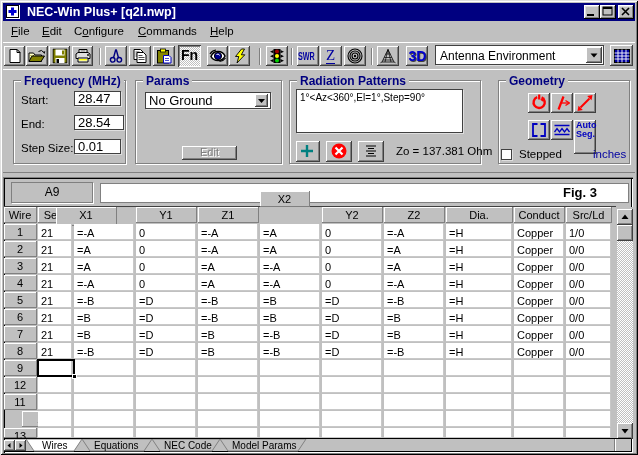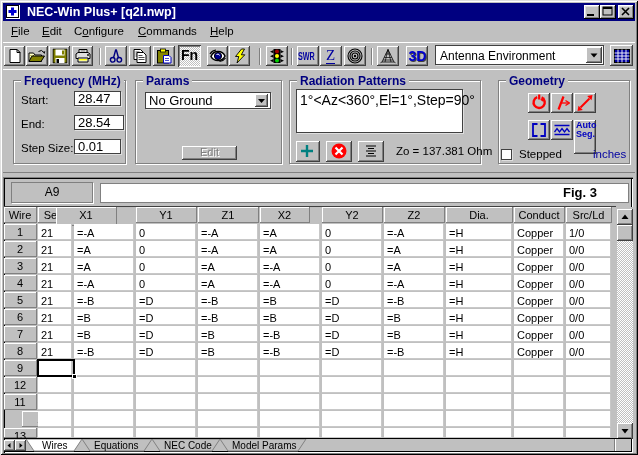--- a/index.html
+++ b/index.html
@@ -225,21 +225,21 @@
     <svg width="13" height="13" style="position:absolute">
       <path d="M3 5 h7 l-3.5 4 z" fill="#000"></path>
     </svg>
   </div>
 <div class="btn" style="left:182px;top:146px;width:55px;height:14px;text-align:center"><span style="color:#808080;text-shadow:1px 1px 0 #fff;font-size:11px;line-height:13px">Edit</span></div>
 
 <div class="gb" style="left:289px;top:80px;width:192px;height:84px">
   <div class="gbl">Radiation Patterns</div>
 </div>
 <div class="abs" style="left:296px;top:89px;width:167px;height:44px;background:#fff;border:1px solid #404040;box-shadow:1px 1px 0 #dfdfdf"></div>
-<div class="abs" style="left:300px;top:92px;font-size:14px">1°&lt;Az&lt;360°,El=1°,Step=90°</div>
+<div class="abs" style="left:300px;top:92px;font-size:10px">1°&lt;Az&lt;360°,El=1°,Step=90°</div>
 <div class="btn" style="left:296px;top:141px;width:24px;height:21px">
     <svg width="24" height="21" style="position:absolute">
       <path d="M11 4 v12 M5 10 h12" stroke="#008080" stroke-width="2.4"></path>
     </svg>
   </div>
 <div class="btn" style="left:326px;top:141px;width:26px;height:21px">
     <svg width="26" height="21" style="position:absolute">
       <circle cx="13" cy="10" r="7.5" fill="#ff0000"></circle>
       <path d="M9.5 6.5 L16.5 13.5 M16.5 6.5 L9.5 13.5" stroke="#fff" stroke-width="2.2"></path>
     </svg>
@@ -299,21 +299,21 @@
 <div class="abs" style="left:11px;top:182px;width:82px;height:21px;background:#c0c0c0;border:1px solid #808080;box-shadow:1px 1px 0 #fff;text-align:center;line-height:19px;font-size:12px">A9</div>
 <div class="abs" style="left:100px;top:183px;width:529px;height:20px;background:#fff;border:1px solid #808080"></div>
 <div class="abs" style="left:100px;top:185px;width:497px;text-align:right;font-weight:bold;font-size:13px">Fig. 3</div>
 
 <div class="abs" style="left:4px;top:206px;width:612px;height:1px;background:#404040"></div>
 <div class="gh" style="left:4px;top:207px;width:33px;height:16px">Wire</div>
 <div class="gh" style="left:38px;top:207px;width:35px;height:16px">Seg.</div>
 <div class="gh" style="left:56px;top:207px;width:61px;height:19px">X1</div>
 <div class="gh" style="left:136px;top:207px;width:61px;height:16px">Y1</div>
 <div class="gh" style="left:198px;top:207px;width:61px;height:16px">Z1</div>
-<div class="gh" style="left:260px;top:207px;width:50px;height:16px">X2</div>
+<div class="gh" style="left:260px;top:191px;width:50px;height:16px">X2</div>
 <div class="gh" style="left:322px;top:207px;width:61px;height:16px">Y2</div>
 <div class="gh" style="left:384px;top:207px;width:61px;height:16px">Z2</div>
 <div class="gh" style="left:446px;top:207px;width:67px;height:16px">Dia.</div>
 <div class="gh" style="left:514px;top:207px;width:51px;height:16px">Conduct</div>
 <div class="gh" style="left:566px;top:207px;width:46px;height:16px">Src/Ld</div>
 <div class="gh rn" style="left:4px;top:224px;width:33px;height:16px">1</div>
 <div class="gc" style="left:38px;top:224px;width:34px;height:16px">21</div>
 <div class="gc" style="left:74px;top:224px;width:60px;height:16px">=-A</div>
 <div class="gc" style="left:136px;top:224px;width:60px;height:16px">0</div>
 <div class="gc" style="left:198px;top:224px;width:60px;height:16px">=-A</div>

